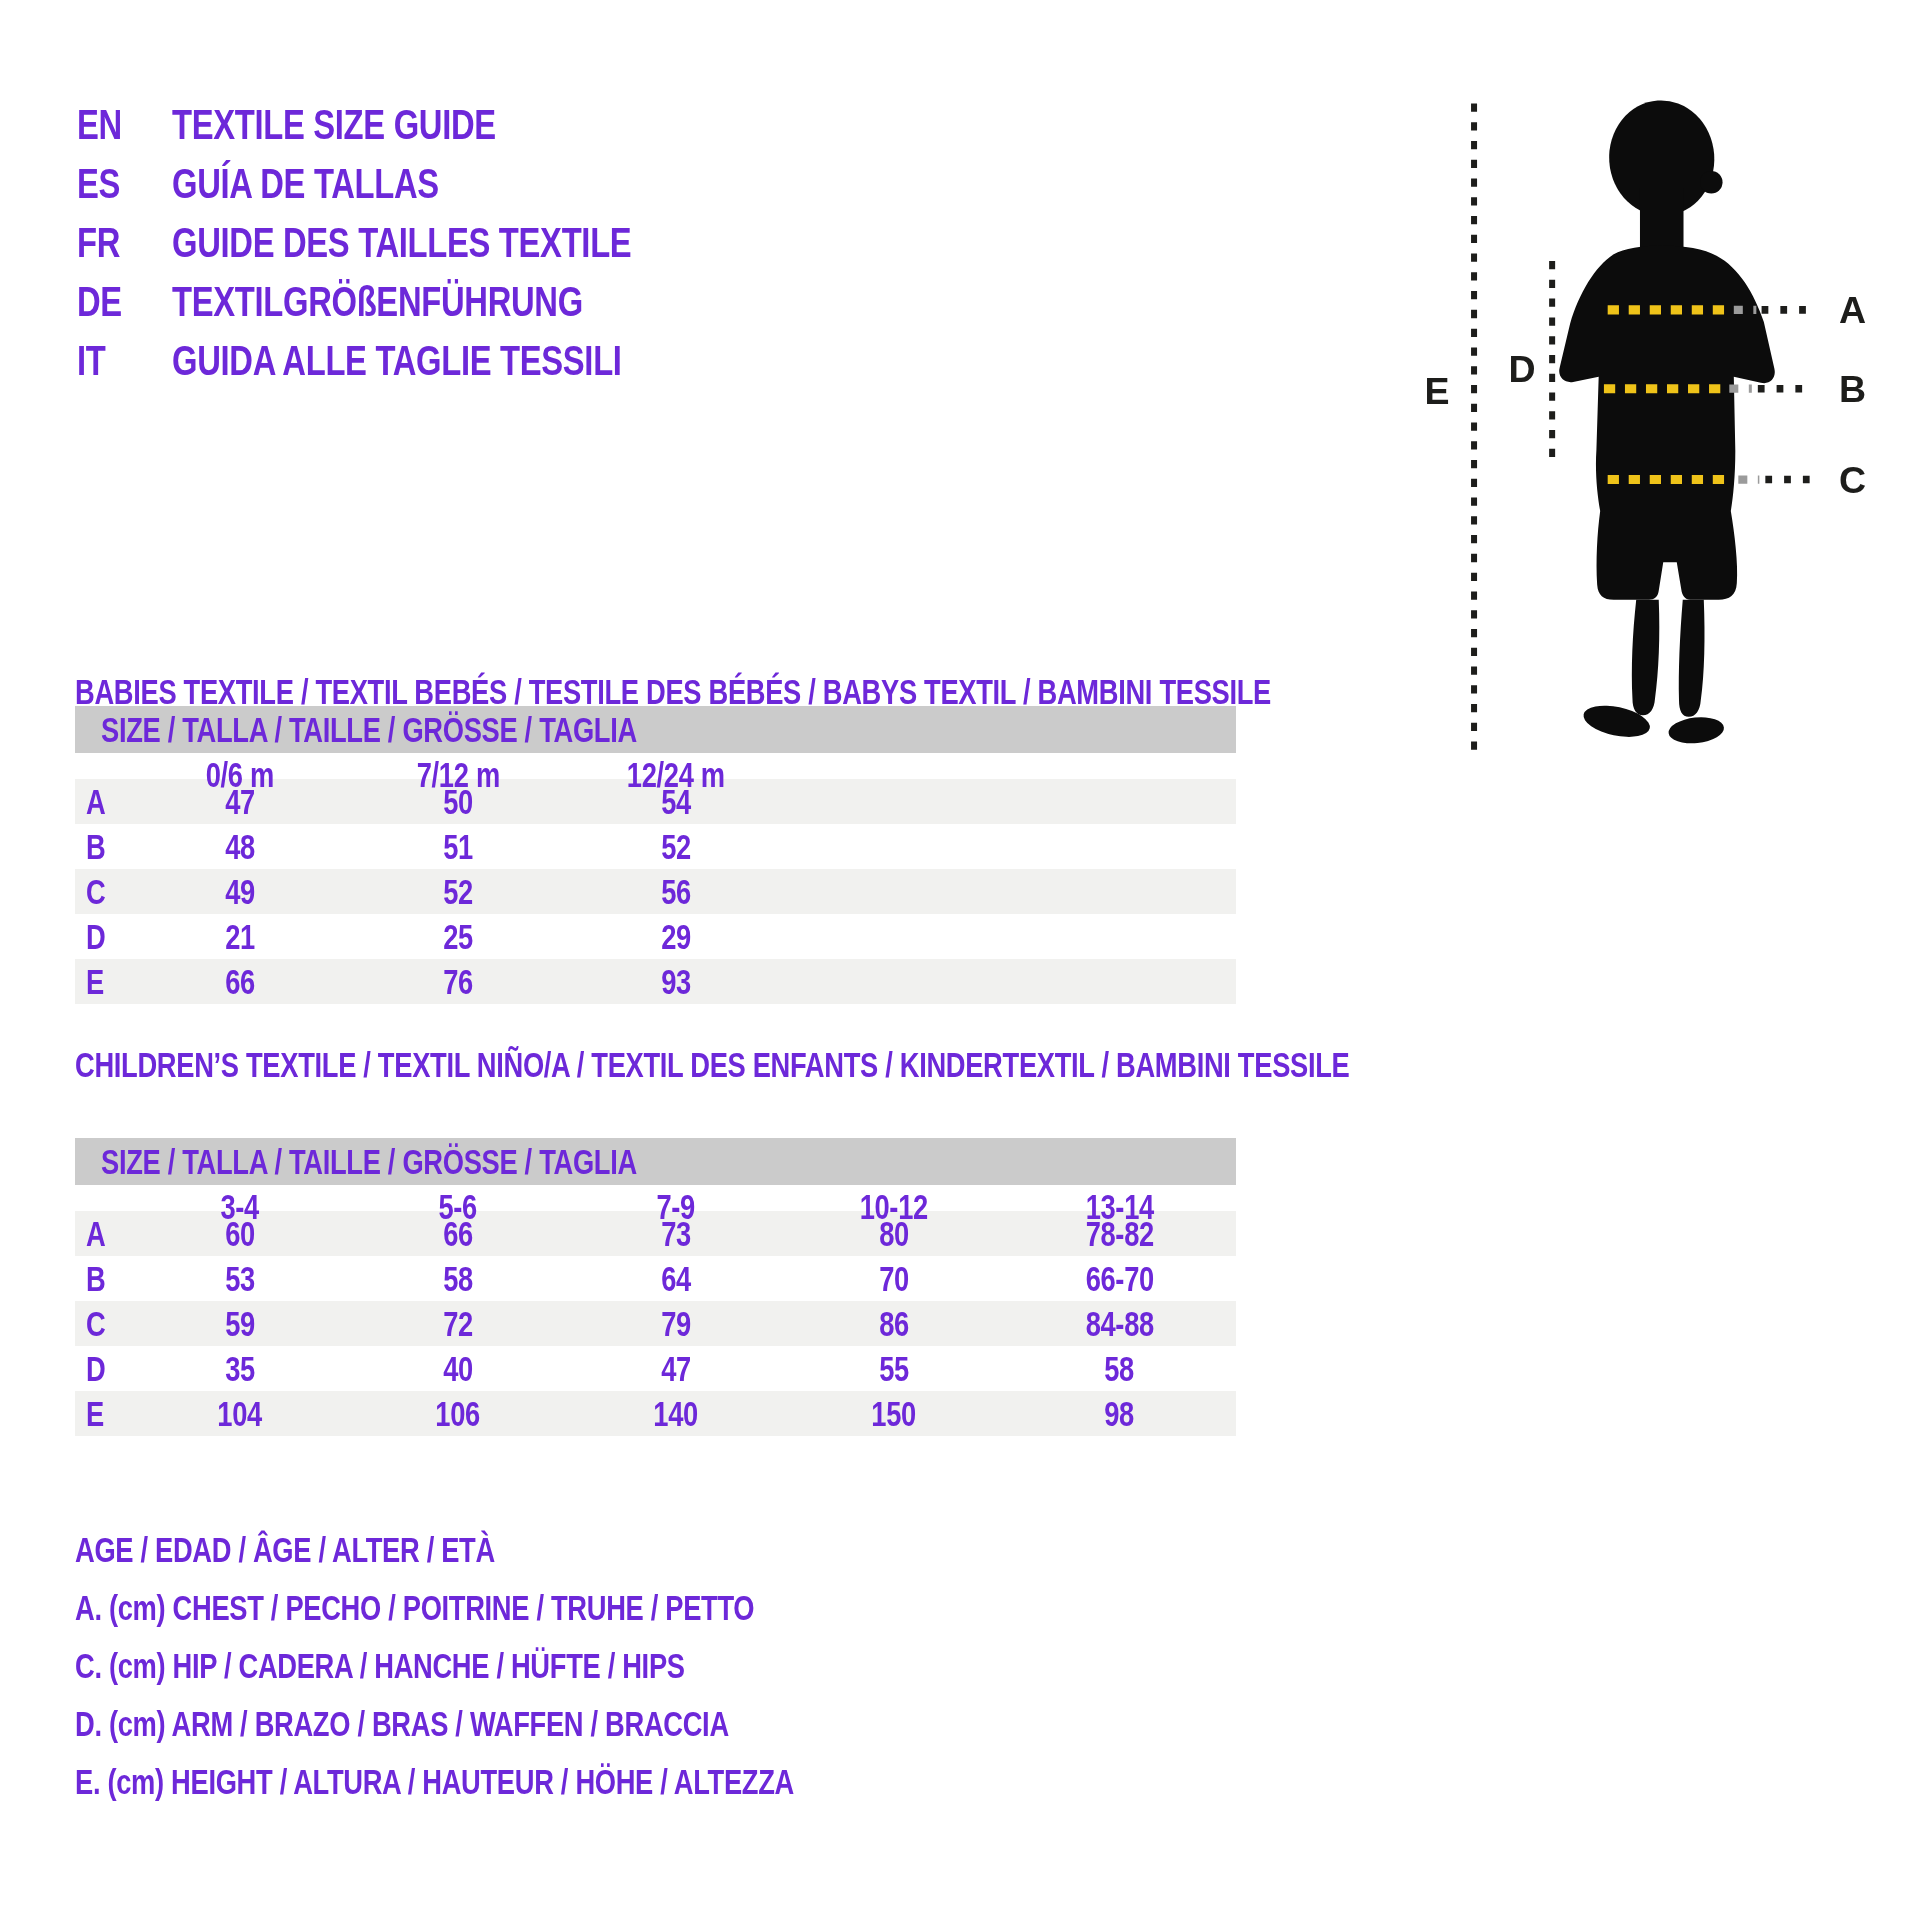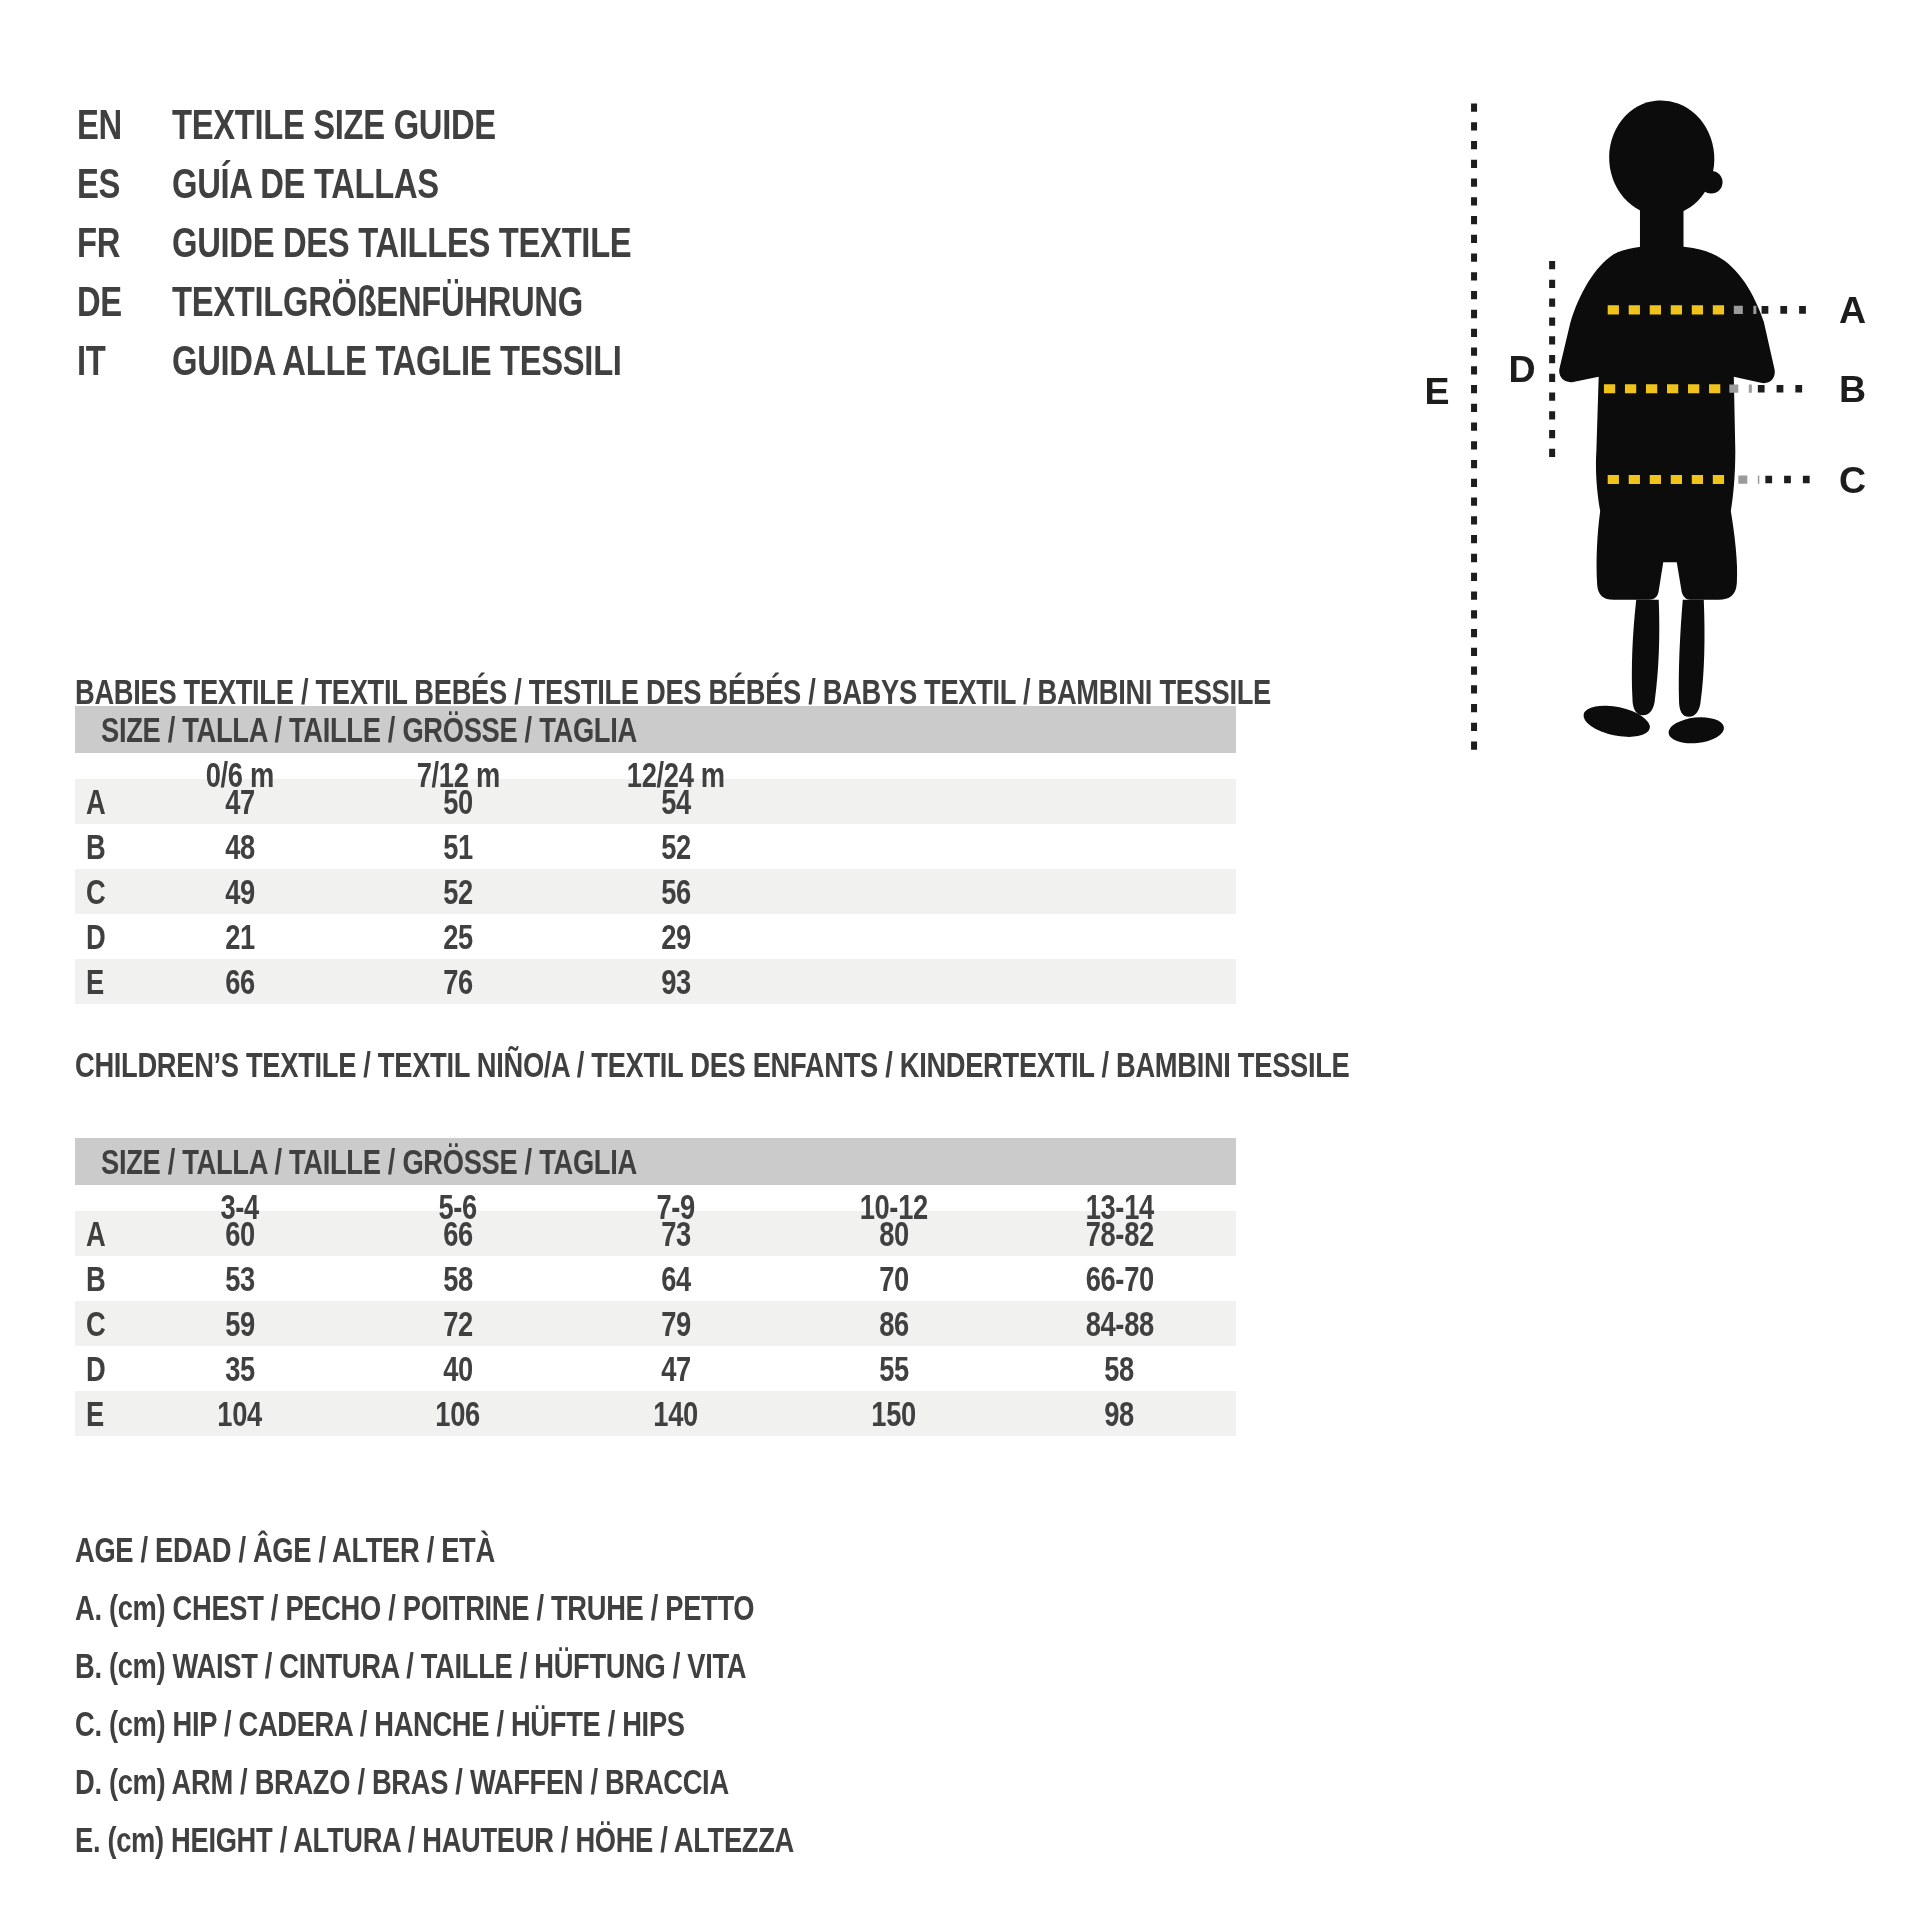--- a/index.html
+++ b/index.html
@@ -1,19 +1,19 @@
 <!DOCTYPE html>
 <html style="font-size:12px"><head>
 <meta charset="utf-8">
 <style>
   html,body{margin:0;padding:0;background:#ffffff;}
   .page{
     position:relative;width:1924px;height:1924px;background:#ffffff;overflow:hidden;
     font-family:"Liberation Sans","DejaVu Sans",sans-serif;
-    color:#404040;font-weight:bold;
+    color:#6d28d9;font-weight:bold;
   }
   
   .cd{display:inline-block;transform:scaleX(0.78);letter-spacing:-0.4px;white-space:nowrap;}
   .cdl{transform-origin:left center;}
 
   
   .langs{position:absolute;left:77px;top:95px;}
   .lang-row{display:flex;height:59px;line-height:59px;font-size:42px;}
   .lang-code{width:95px;}
   
@@ -214,20 +214,19 @@
       <span class="cell"><span class="cd">106</span></span>
       <span class="cell"><span class="cd">140</span></span>
       <span class="cell"><span class="cd">150</span></span>
       <span class="cell"><span class="cd">98</span></span>
     </div>
   </div>
 
   <div class="legend">
     <div class="legend-row"><span class="cd cdl">AGE / EDAD / ÂGE / ALTER / ETÀ</span></div>
     <div class="legend-row"><span class="cd cdl">A. (cm) CHEST / PECHO / POITRINE / TRUHE / PETTO</span></div>
-    <div class="legend-row"><span class="cd cdl">B. (cm) WAIST / CINTURA / TAILLE / HÜFTUNG / VITA</span></div>
     <div class="legend-row"><span class="cd cdl">C. (cm) HIP / CADERA / HANCHE / HÜFTE / HIPS</span></div>
     <div class="legend-row"><span class="cd cdl">D. (cm) ARM / BRAZO / BRAS / WAFFEN / BRACCIA</span></div>
     <div class="legend-row"><span class="cd cdl">E. (cm) HEIGHT / ALTURA / HAUTEUR / HÖHE / ALTEZZA</span></div>
   </div>
 
 </div>
 
 
 </body></html>

